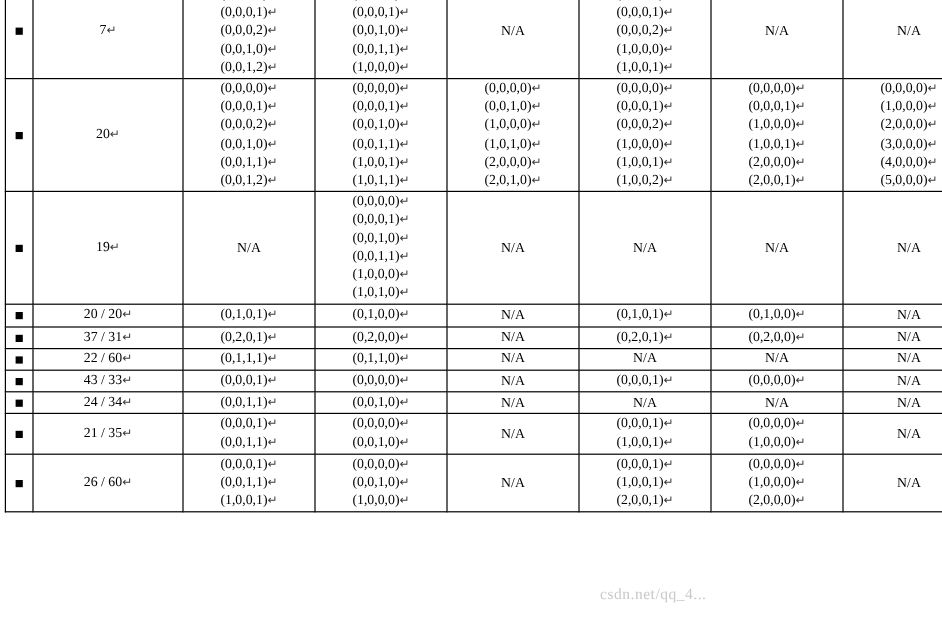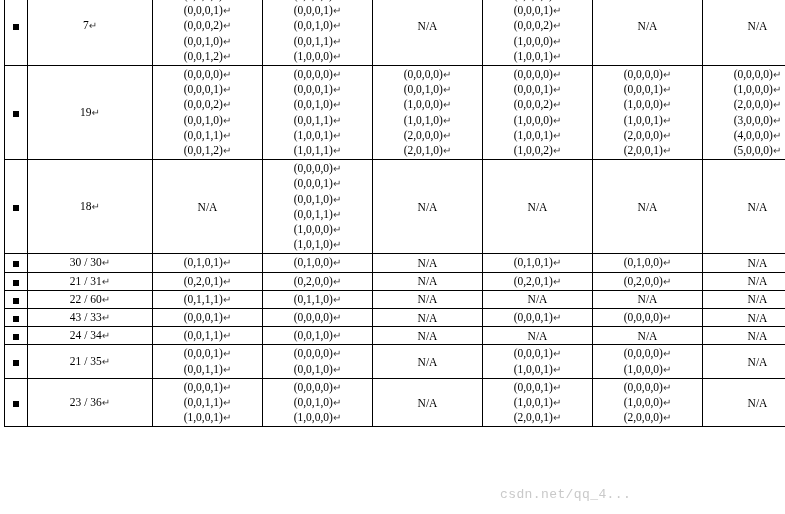--- a/index.html
+++ b/index.html
@@ -89,21 +89,21 @@
     font-size: 11.5px;
     color: #555;
     font-family: "Liberation Serif", serif;
   }
   .watermark {
     position: absolute;
     left: 500px;
     top: 487px;
     font-size: 13px;
     color: #c9c9c9;
-    font-family: Liberation Mono, monospace;
+    font-family: Liberation Serif, serif;
     letter-spacing: 0.4px;
     white-space: nowrap;
     pointer-events: none;
   }
 </style>
 </head>
 <body>
 
 <div class="doc">
 
@@ -155,21 +155,21 @@
             </span>
           </td>
           <td class="datacell">
             <span class="lines">
               <span class="ln"><span>N/A</span></span>
             </span>
           </td>
         </tr>
         <tr>
           <td class="bulletcell"><span class="bullet"></span></td>
-          <td class="idcell"><span>19</span><span class="pmark">↵</span></td>
+          <td class="idcell"><span>20</span><span class="pmark">↵</span></td>
           <td class="datacell">
             <span class="lines">
               <span class="ln"><span>(0,0,0,0)</span><span class="pmark">↵</span></span>
               <span class="ln"><span>(0,0,0,1)</span><span class="pmark">↵</span></span>
               <span class="ln"><span>(0,0,0,2)</span><span class="pmark">↵</span></span>
               <span class="ln"><span>(0,0,1,0)</span><span class="pmark">↵</span></span>
               <span class="ln"><span>(0,0,1,1)</span><span class="pmark">↵</span></span>
               <span class="ln"><span>(0,0,1,2)</span><span class="pmark">↵</span></span>
             </span>
           </td>
@@ -219,21 +219,21 @@
               <span class="ln"><span>(1,0,0,0)</span><span class="pmark">↵</span></span>
               <span class="ln"><span>(2,0,0,0)</span><span class="pmark">↵</span></span>
               <span class="ln"><span>(3,0,0,0)</span><span class="pmark">↵</span></span>
               <span class="ln"><span>(4,0,0,0)</span><span class="pmark">↵</span></span>
               <span class="ln"><span>(5,0,0,0)</span><span class="pmark">↵</span></span>
             </span>
           </td>
         </tr>
         <tr>
           <td class="bulletcell"><span class="bullet"></span></td>
-          <td class="idcell"><span>18</span><span class="pmark">↵</span></td>
+          <td class="idcell"><span>19</span><span class="pmark">↵</span></td>
           <td class="datacell">
             <span class="lines">
               <span class="ln"><span>N/A</span></span>
             </span>
           </td>
           <td class="datacell">
             <span class="lines">
               <span class="ln"><span>(0,0,0,0)</span><span class="pmark">↵</span></span>
               <span class="ln"><span>(0,0,0,1)</span><span class="pmark">↵</span></span>
               <span class="ln"><span>(0,0,1,0)</span><span class="pmark">↵</span></span>
@@ -258,21 +258,21 @@
             </span>
           </td>
           <td class="datacell">
             <span class="lines">
               <span class="ln"><span>N/A</span></span>
             </span>
           </td>
         </tr>
         <tr>
           <td class="bulletcell"><span class="bullet"></span></td>
-          <td class="idcell"><span>30 / 30</span><span class="pmark">↵</span></td>
+          <td class="idcell"><span>20 / 20</span><span class="pmark">↵</span></td>
           <td class="datacell">
             <span class="lines">
               <span class="ln"><span>(0,1,0,1)</span><span class="pmark">↵</span></span>
             </span>
           </td>
           <td class="datacell">
             <span class="lines">
               <span class="ln"><span>(0,1,0,0)</span><span class="pmark">↵</span></span>
             </span>
           </td>
@@ -292,21 +292,21 @@
             </span>
           </td>
           <td class="datacell">
             <span class="lines">
               <span class="ln"><span>N/A</span></span>
             </span>
           </td>
         </tr>
         <tr>
           <td class="bulletcell"><span class="bullet"></span></td>
-          <td class="idcell"><span>21 / 31</span><span class="pmark">↵</span></td>
+          <td class="idcell"><span>37 / 31</span><span class="pmark">↵</span></td>
           <td class="datacell">
             <span class="lines">
               <span class="ln"><span>(0,2,0,1)</span><span class="pmark">↵</span></span>
             </span>
           </td>
           <td class="datacell">
             <span class="lines">
               <span class="ln"><span>(0,2,0,0)</span><span class="pmark">↵</span></span>
             </span>
           </td>
@@ -466,21 +466,21 @@
             </span>
           </td>
           <td class="datacell">
             <span class="lines">
               <span class="ln"><span>N/A</span></span>
             </span>
           </td>
         </tr>
         <tr>
           <td class="bulletcell"><span class="bullet"></span></td>
-          <td class="idcell"><span>23 / 36</span><span class="pmark">↵</span></td>
+          <td class="idcell"><span>26 / 60</span><span class="pmark">↵</span></td>
           <td class="datacell">
             <span class="lines">
               <span class="ln"><span>(0,0,0,1)</span><span class="pmark">↵</span></span>
               <span class="ln"><span>(0,0,1,1)</span><span class="pmark">↵</span></span>
               <span class="ln"><span>(1,0,0,1)</span><span class="pmark">↵</span></span>
             </span>
           </td>
           <td class="datacell">
             <span class="lines">
               <span class="ln"><span>(0,0,0,0)</span><span class="pmark">↵</span></span>

